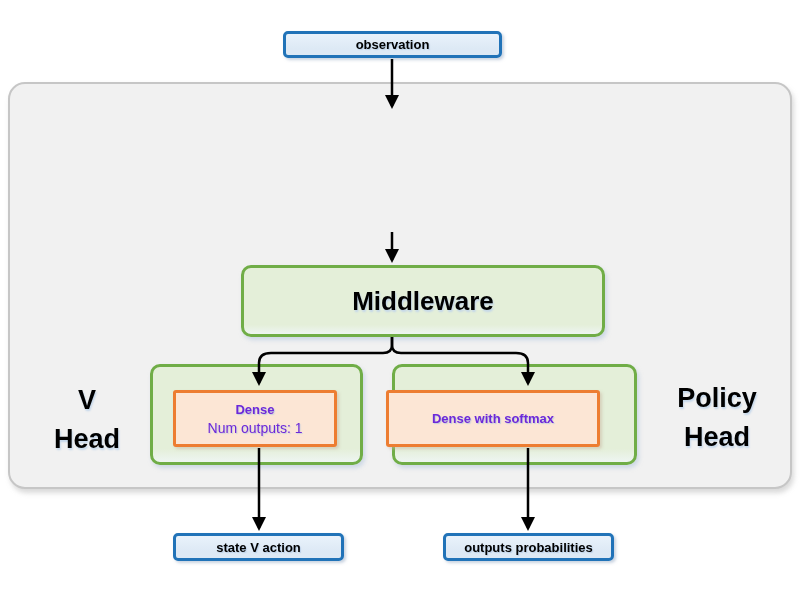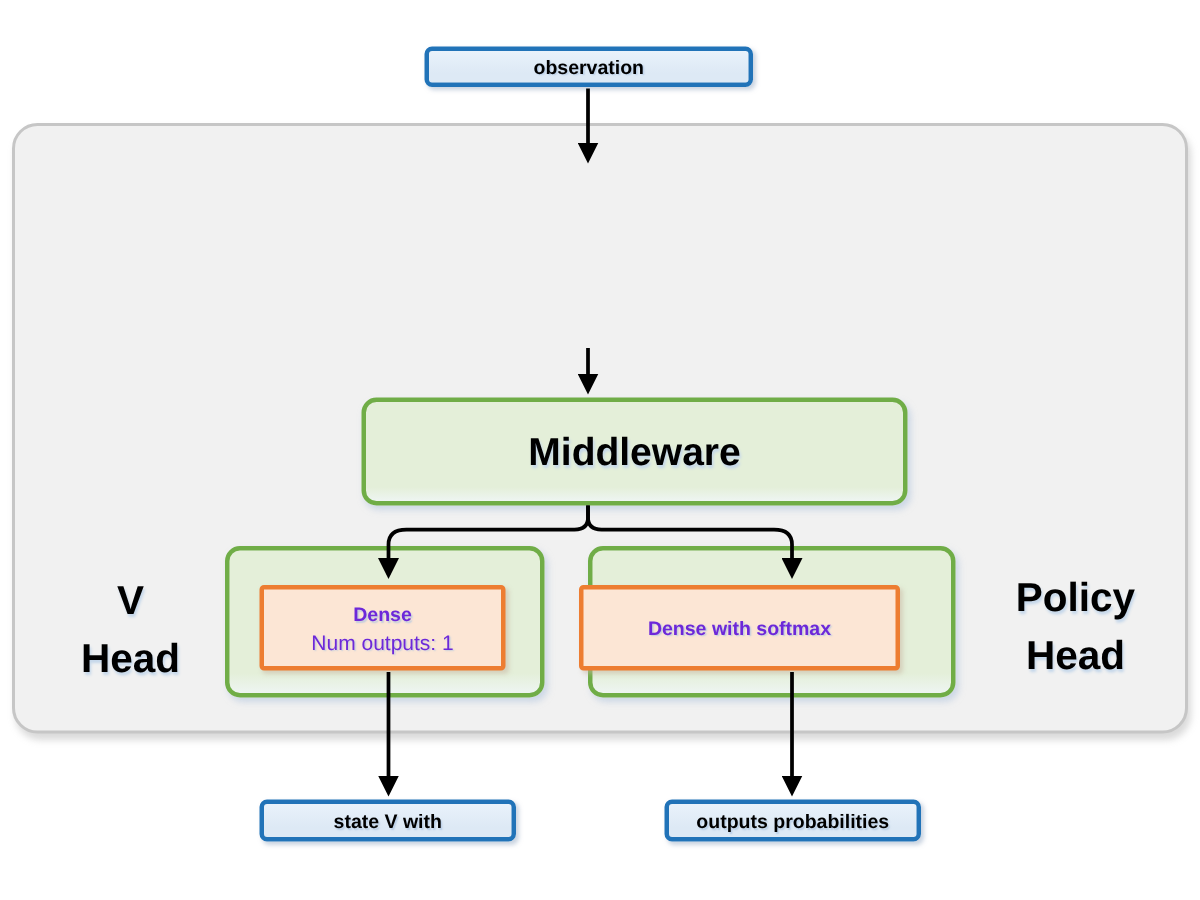--- a/index.html
+++ b/index.html
@@ -136,21 +136,21 @@
   </div>
   <div class="group-label group-label-policy">
     <div>Policy</div>
     <div>Head</div>
   </div>
 
   <div class="node io-box io-observation">
     <span>observation</span>
   </div>
   <div class="node io-box io-state-v-value">
-    <span>state V with</span>
+    <span>state V action</span>
   </div>
   <div class="node io-box io-action-probs">
     <span>outputs probabilities</span>
   </div>
 
   <div class="node green-box green-middleware">
     <span class="block-title">Middleware</span>
   </div>
   <div class="node green-box green-v-head"></div>
   <div class="node green-box green-policy-head"></div>

